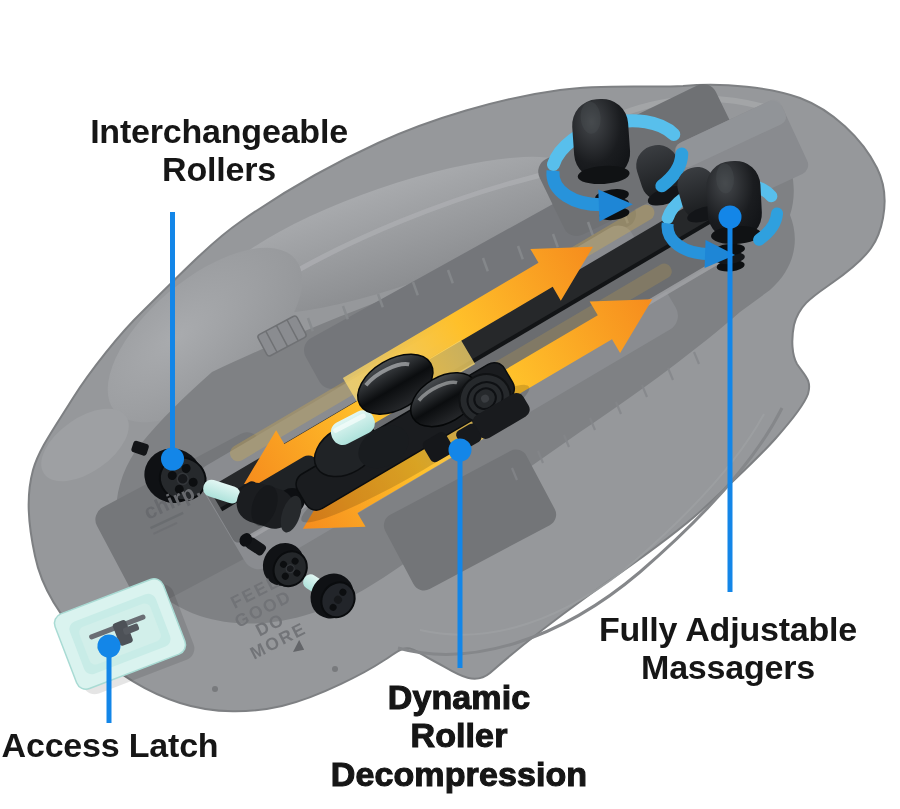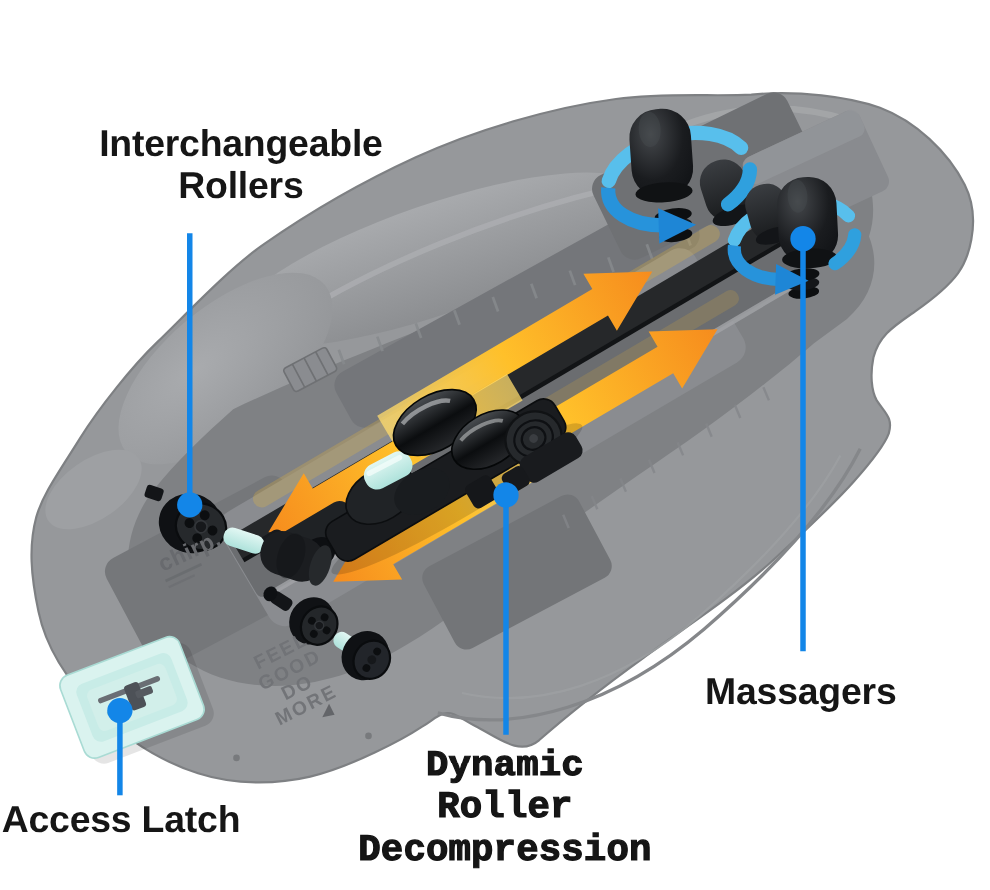--- a/index.html
+++ b/index.html
@@ -2,21 +2,21 @@
 <html><head>
 <meta charset="utf-8">
 <style>
   html,body{margin:0;padding:0;background:#ffffff;}
   .stage{position:relative;width:900px;height:809px;background:#ffffff;overflow:hidden;
          font-family:"Liberation Sans",sans-serif;}
   .stage svg{position:absolute;left:0;top:0;}
   .callout-label{position:absolute;transform:translateX(-50%);text-align:center;
     color:#161616;font-weight:700;font-size:34px;line-height:1.13;letter-spacing:-0.2px;
     white-space:nowrap;}
-  .callout-label.heavy{-webkit-text-stroke:1.1px #121212;letter-spacing:0.1px;font-family:Liberation Mono, monospace;}
+  .callout-label.heavy{-webkit-text-stroke:1.1px #121212;letter-spacing:0.1px;}
   .callout-label .ln{display:block;}
 </style>
 </head>
 <body>
 
 <div class="stage">
 
 <svg width="900" height="809" viewBox="0 0 900 809">
   <defs>
     <linearGradient id="gArrow" x1="0" y1="0" x2="1" y2="0">
@@ -371,16 +371,17 @@
   <span class="ln">Access Latch</span>
 </div>
 
 <div class="callout-label heavy" style="left:459px;top:678px;">
   <span class="ln">Dynamic</span>
   <span class="ln">Roller</span>
   <span class="ln">Decompression</span>
 </div>
 
 <div class="callout-label" style="left:728px;top:610px;">
+  <span class="ln">Fully Adjustable</span>
   <span class="ln">Massagers</span>
 </div>
 
 </div>
 
 </body></html>

